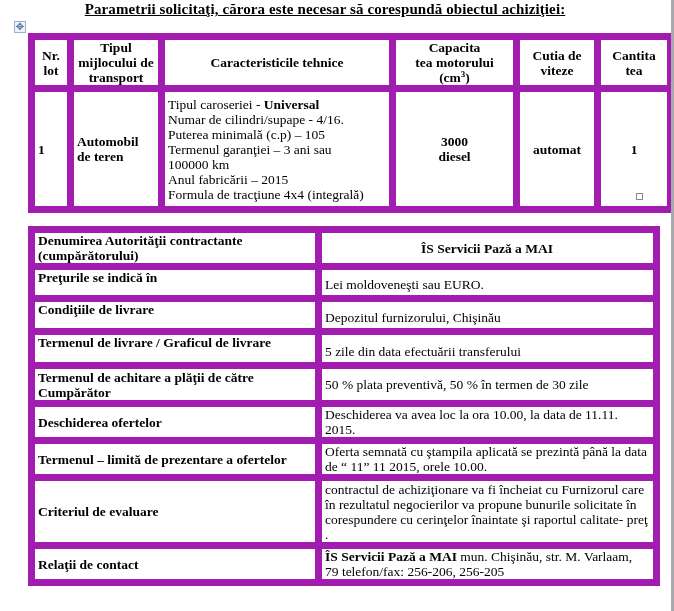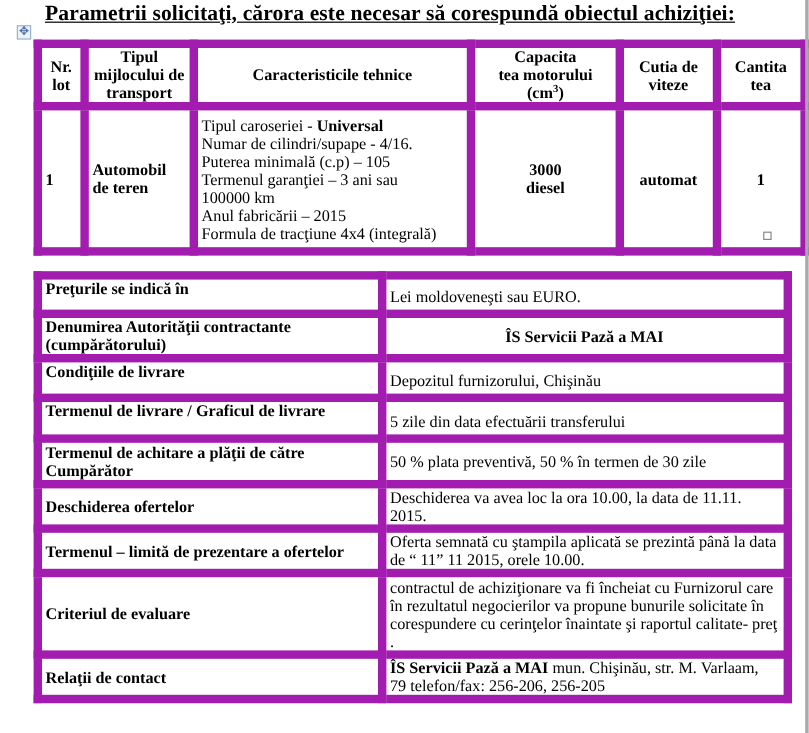--- a/index.html
+++ b/index.html
@@ -15,21 +15,21 @@
       font-family: "Liberation Serif", "DejaVu Serif", serif;
       color: #000;
     }
     .page-title {
       position: absolute;
       left: 0;
       width: 650px;
       top: 1px;
       text-align: center;
       font-weight: bold;
-      font-size: 18px;
+      font-size: 15px;
       text-decoration: underline;
       letter-spacing: 0.1px;
       white-space: nowrap;
     }
     .move-handle {
       position: absolute;
       left: 14px;
       top: 21px;
       width: 10px;
       height: 10px;
@@ -148,27 +148,27 @@
       <td class="bold center">automat</td>
       <td class="bold center">1</td>
     </tr>
   </tbody>
 </table>
 
 <div class="resize-handle"></div>
 
 <table id="t2">
   <tbody>
+    <tr style="height:30px">
+      <td class="k">Denumirea  Autorităţii contractante (cumpărătorului)</td>
+      <td class="v bold center">ÎS Servicii Pază a MAI</td>
+    </tr>
     <tr style="height:32px">
       <td class="k k-top">Preţurile se indică în</td>
       <td class="v v-bottom">Lei moldoveneşti  sau EURO.</td>
-    </tr>
-    <tr style="height:30px">
-      <td class="k">Denumirea  Autorităţii contractante (cumpărătorului)</td>
-      <td class="v bold center">ÎS Servicii Pază a MAI</td>
     </tr>
     <tr style="height:33px">
       <td class="k k-top">Condiţiile de livrare</td>
       <td class="v v-bottom">Depozitul furnizorului, Chişinău</td>
     </tr>
     <tr style="height:34px">
       <td class="k k-top">Termenul  de livrare / Graficul de livrare</td>
       <td class="v v-bottom">5 zile din data efectuării transferului</td>
     </tr>
     <tr style="height:38px">

